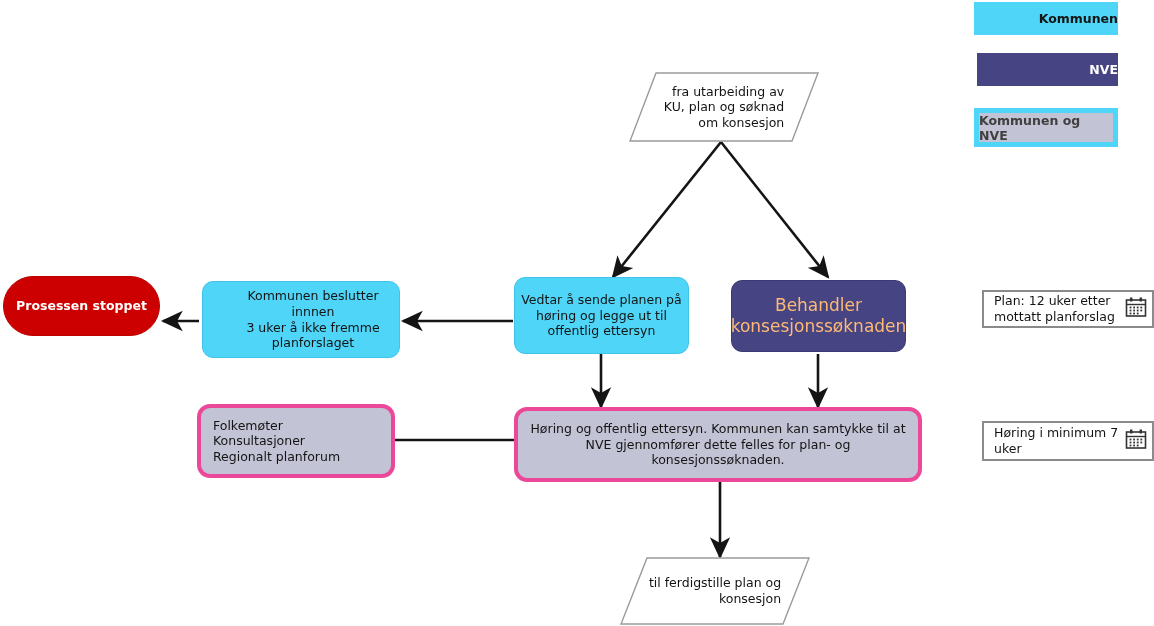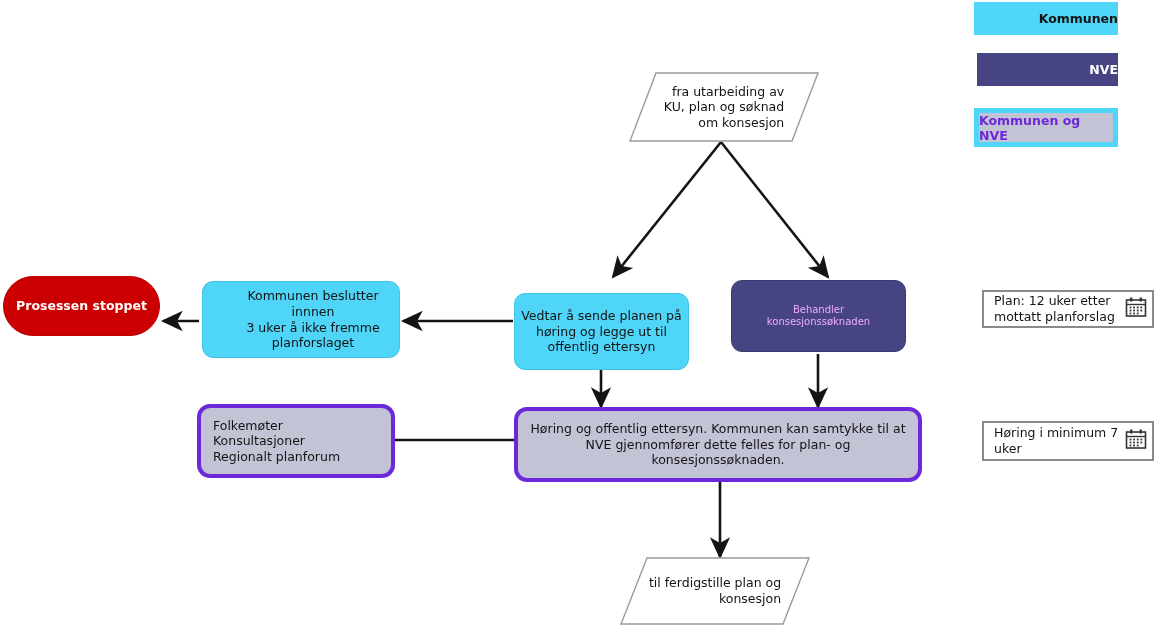--- a/index.html
+++ b/index.html
@@ -37,26 +37,26 @@
   .rounded-kommunen {
     background: #4FD5F7;
     border: 1px solid #3FC4E8;
     border-radius: 11px;
     font-size: 12.5px;
   }
   .rounded-nve {
     background: #474483;
     border: 1px solid #3c3a72;
     border-radius: 11px;
-    color: #f0abfc;
-    font-size: 10px;
+    color: #fdba74;
+    font-size: 17px;
   }
   .rounded-both {
     background: #C3C3D6;
-    border: 4px solid #6d28d9;
+    border: 4px solid #ec4899;
     border-radius: 13px;
     font-size: 12.5px;
   }
   .pill-stop {
     background: #CC0000;
     border: 1px solid #bb0000;
     border-radius: 32px;
     color: #ffffff;
     font-weight: bold;
     font-size: 12.5px;
@@ -87,21 +87,21 @@
     font-weight: bold;
   }
   .legend-nve {
     background: #474483;
     color: #ffffff;
     font-weight: bold;
   }
   .legend-both {
     background: #C3C3D6;
     border: 5px solid #4FD5F7;
-    color: #6d28d9;
+    color: #404040;
     font-weight: bold;
   }
 
   
   .para {
     position: absolute;
     z-index: 3;
   }
   .para svg { display: block; }
   .para .para-label {
@@ -162,21 +162,21 @@
 
   <div class="para" style="left:629px; top:72px; width:190px; height:70px;">
     <svg width="190" height="70">
       <polygon points="27,1 189,1 163,69 1,69" fill="#ffffff" stroke="#9a9a9a" stroke-width="1.4"></polygon>
     </svg>
     <div class="para-label">fra utarbeiding av
 KU, plan og søknad
 om konsesjon</div>
   </div>
 
-  <div class="node rounded-kommunen" style="left:514px; top:277px; width:175px; height:77px;margin-top:16px;">
+  <div class="node rounded-kommunen" style="left:514px; top:277px; width:175px; height:77px;">
     <span class="txt">Vedtar å sende planen på
 høring og legge ut til
 offentlig ettersyn</span>
   </div>
 
   <div class="node rounded-nve" style="left:731px; top:280px; width:175px; height:72px;">
     <span class="txt">Behandler
 konsesjonssøknaden</span>
   </div>
 

